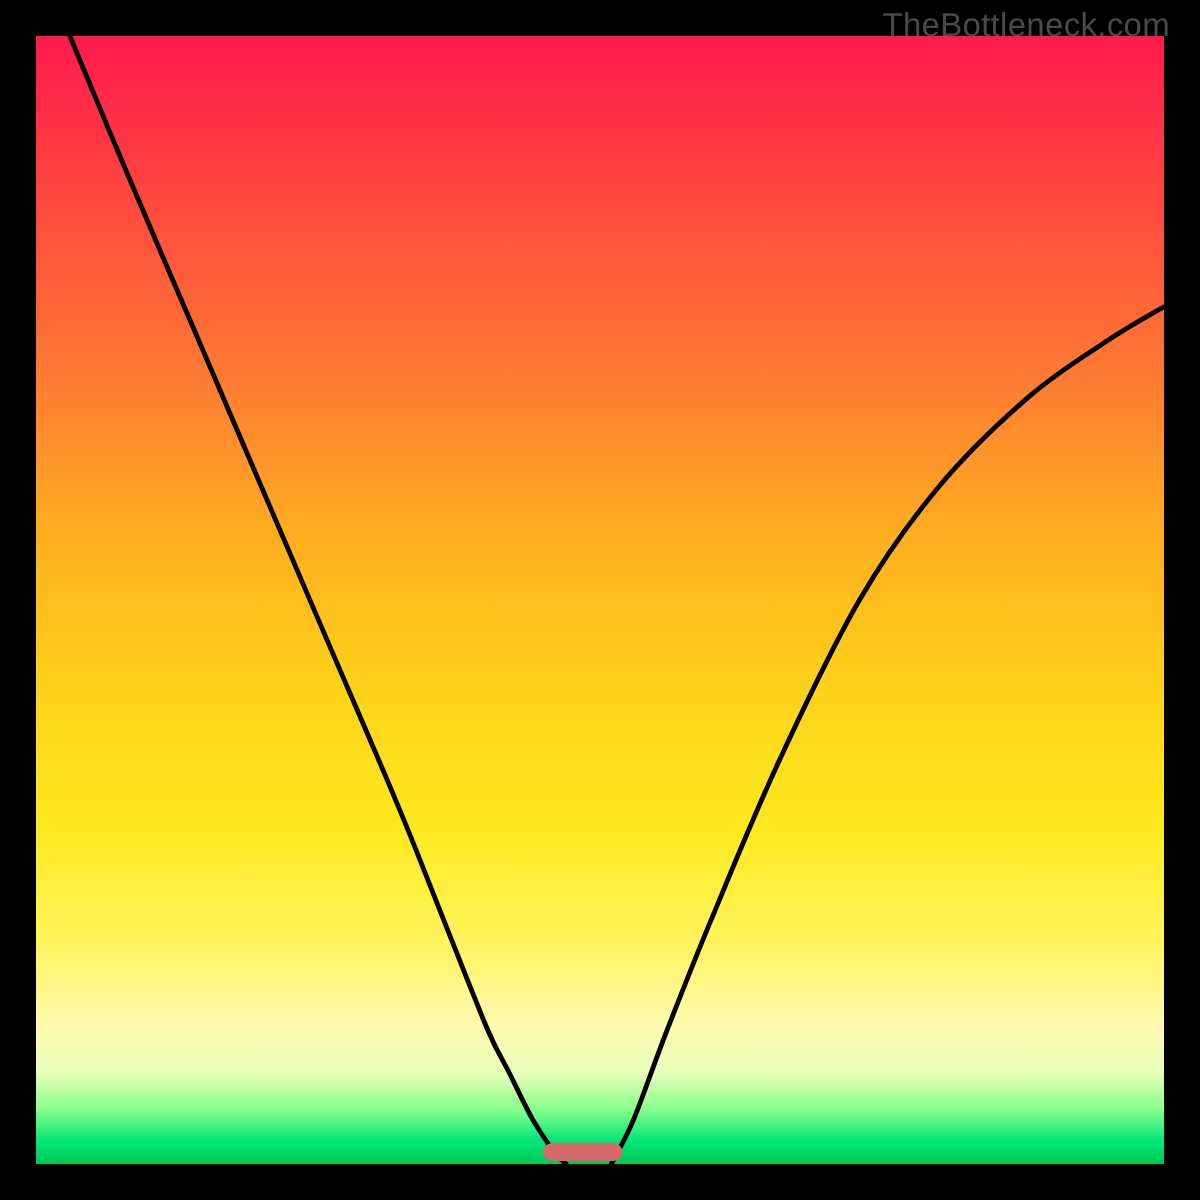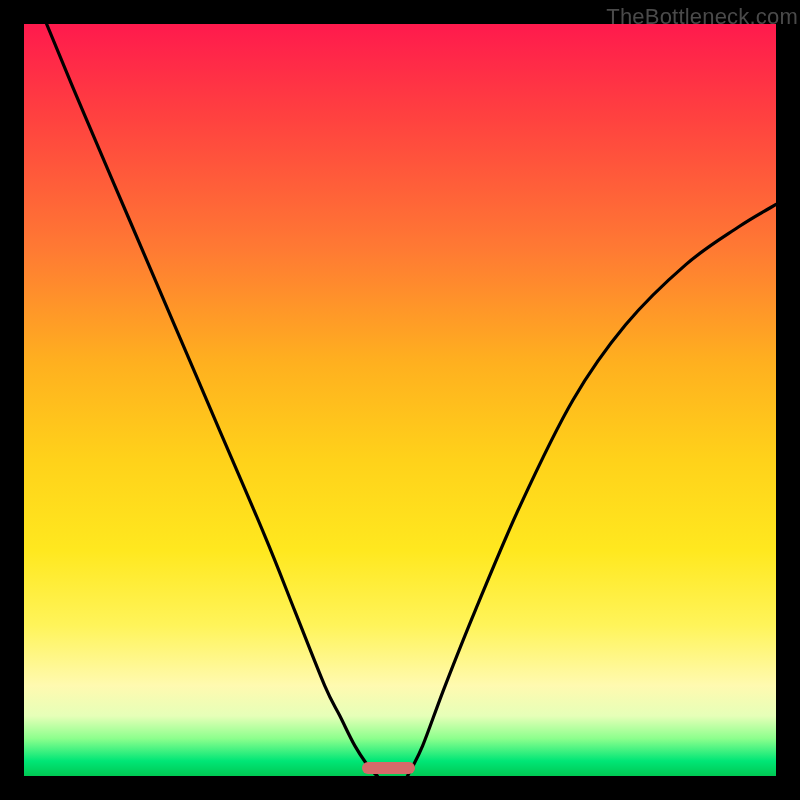--- a/index.html
+++ b/index.html
@@ -27,21 +27,21 @@
       #fff45a 80%,
       #fffab0 88%,
       #e6ffb8 92%,
       #8dff8d 95%,
       #00e676 98%,
       #00c853 100%);
   }
   .watermark {
     position: absolute;
     top: 4px;
-    right: 2px;
+    right: 20px;
     color: #4a4a4a;
     font-size: 22px;
     letter-spacing: 0.2px;
     user-select: none;
   }
   svg.curves {
     position: absolute;
     left: 0;
     top: 0;
   }

